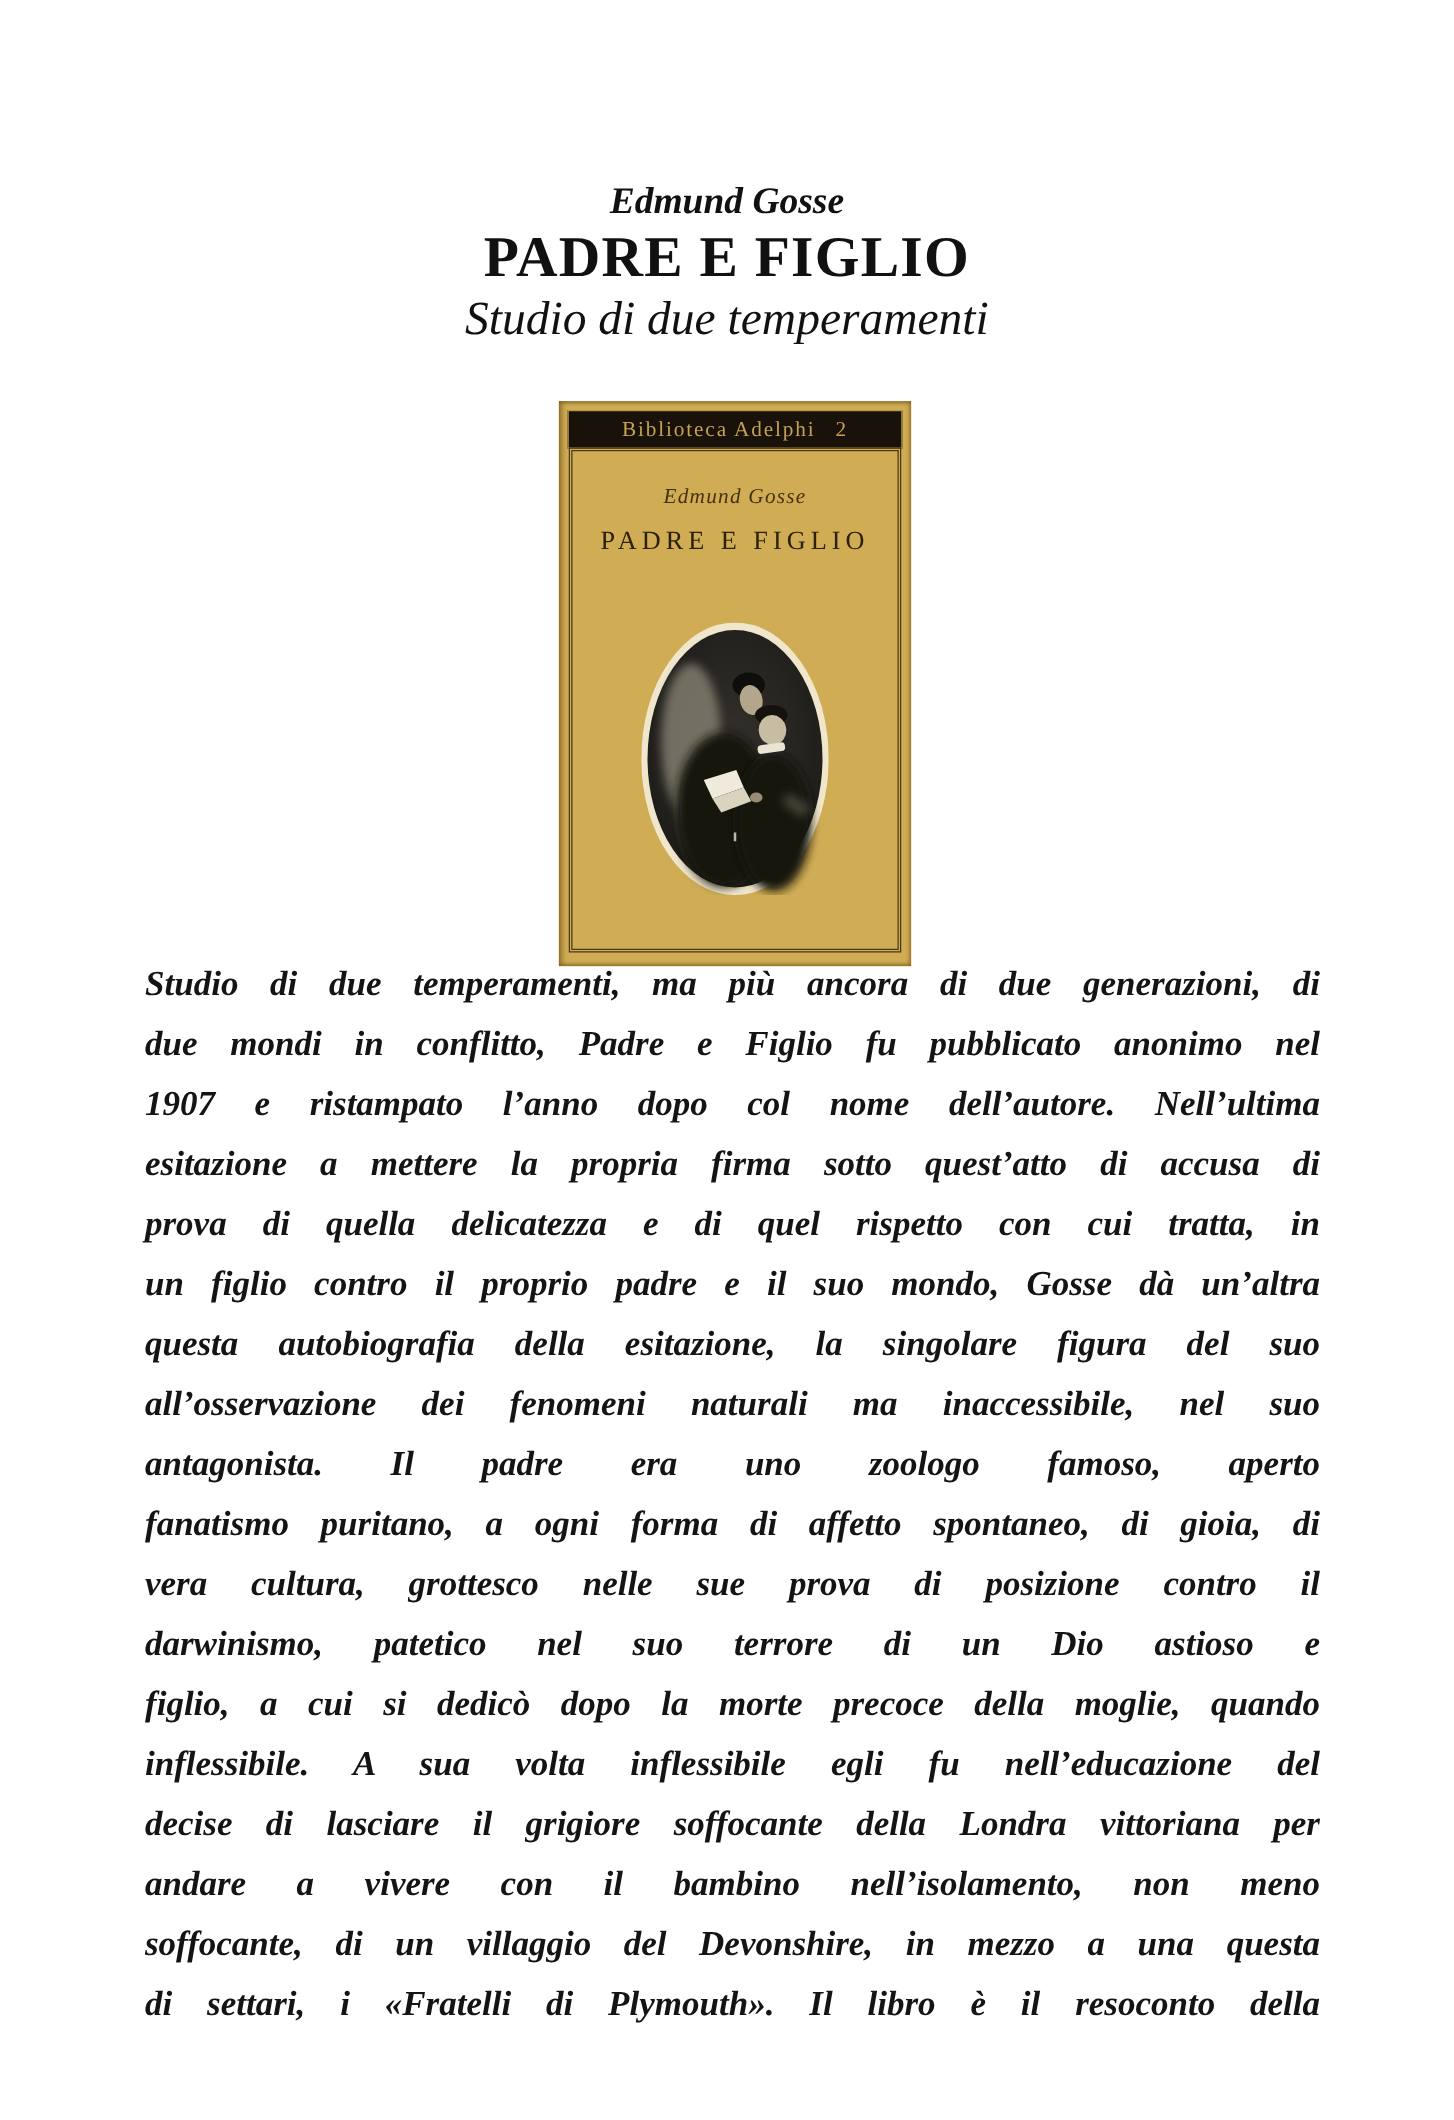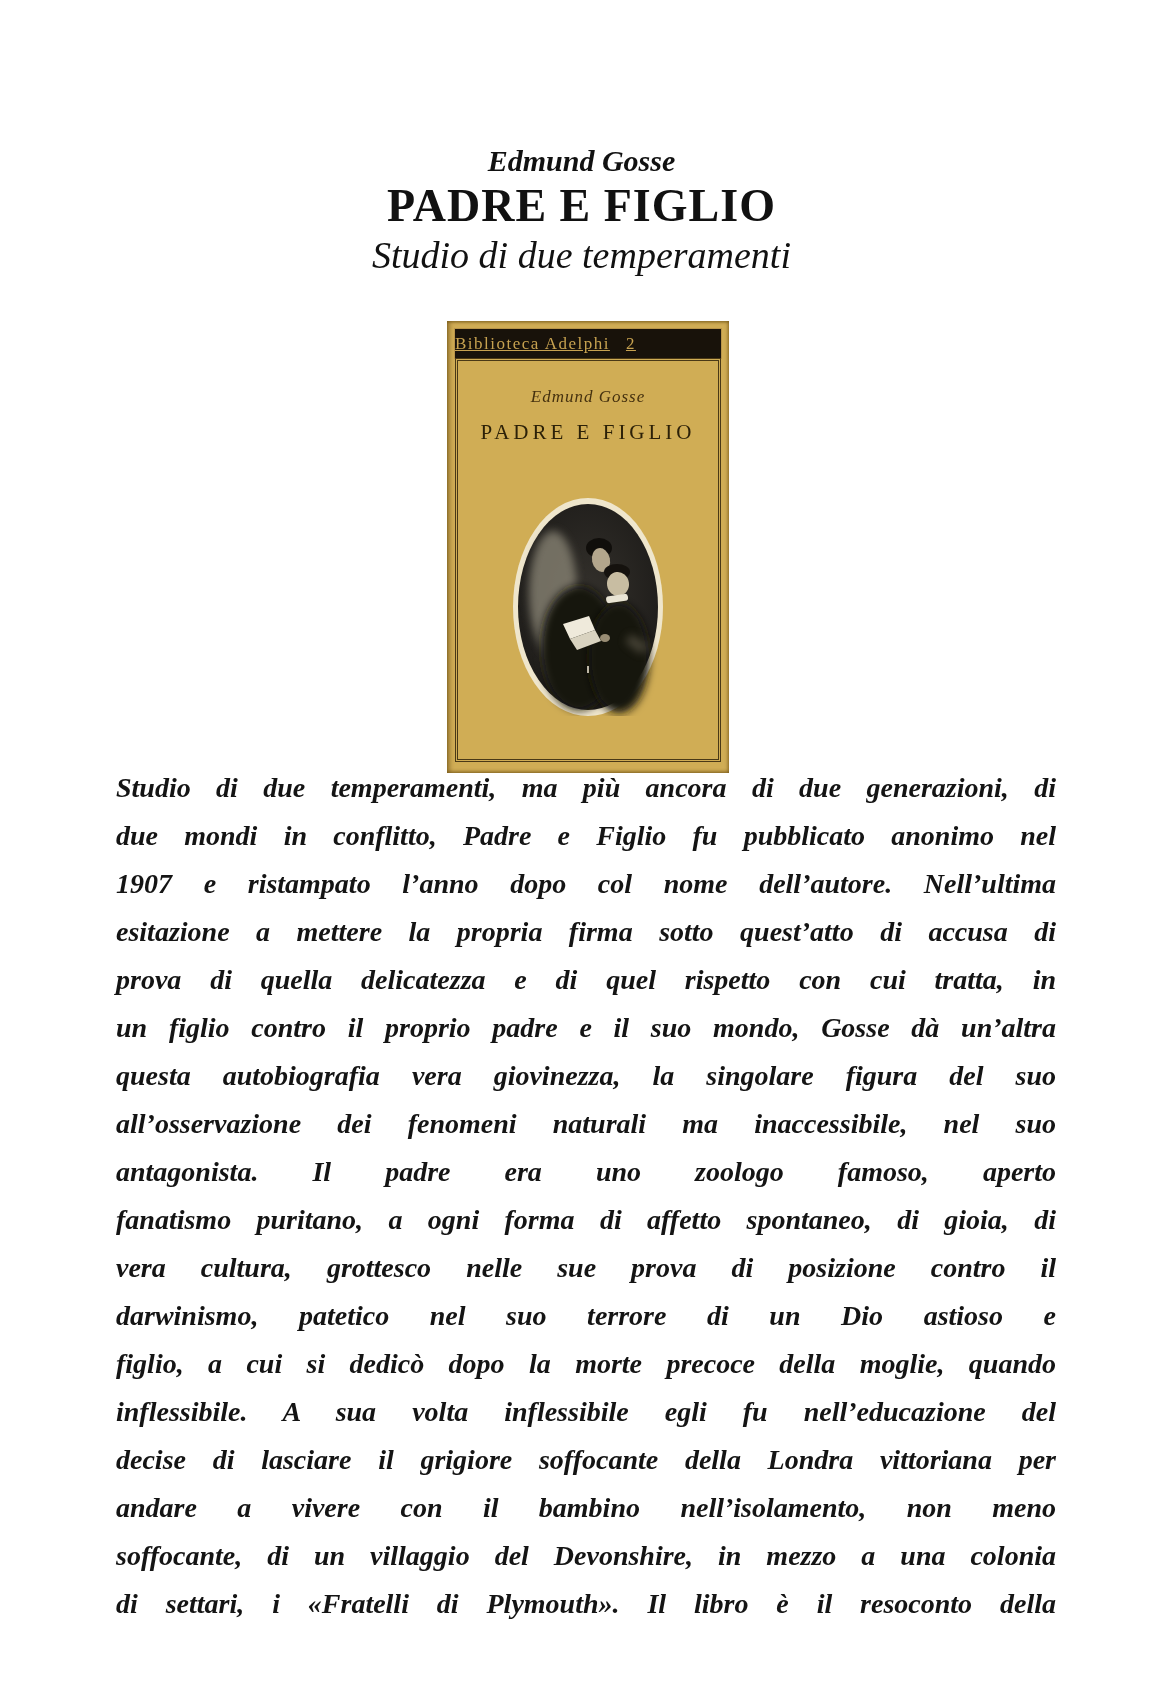--- a/index.html
+++ b/index.html
@@ -21,22 +21,22 @@
   
   .cover{
     position:absolute;left:441px;top:305px;width:282px;height:452px;
     background:#d0ad55;
     box-shadow:inset 3px 0 4px rgba(92,62,8,.45), inset -2px 0 3px rgba(92,62,8,.3),
                inset 0 -2px 3px rgba(92,62,8,.3), inset 0 2px 2px rgba(92,62,8,.25);
   }
   .cover .band{
     position:absolute;top:7px;left:7px;right:7px;height:29px;
     background:#18120a;border:1px solid #b9954a;
-    display:flex;align-items:center;
-    color:#c7a250;font-size:17px;letter-spacing:1.5px;text-decoration:underline;
+    display:flex;align-items:center;justify-content:center;
+    color:#c7a250;font-size:17px;letter-spacing:1.5px;
   }
   .cover .band .num{margin-left:16px;}
   .cover .frame{
     position:absolute;top:37px;left:8px;right:8px;bottom:11px;
     border:3px double #4a3916;
   }
   .cover .c-author{
     position:absolute;top:66px;left:0;right:0;text-align:center;
     font-style:italic;font-size:17px;line-height:20px;letter-spacing:1px;color:#45310f;
   }
@@ -119,27 +119,27 @@
     </svg>
   </div>
 
   <div class="bodytext">
       <div class="line">Studio di due temperamenti, ma più ancora di due generazioni, di</div>
       <div class="line">due mondi in conflitto, Padre e Figlio fu pubblicato anonimo nel</div>
       <div class="line">1907 e ristampato l’anno dopo col nome dell’autore. Nell’ultima</div>
       <div class="line">esitazione a mettere la propria firma sotto quest’atto di accusa di</div>
       <div class="line">prova di quella delicatezza e di quel rispetto con cui tratta, in</div>
       <div class="line">un figlio contro il proprio padre e il suo mondo, Gosse dà un’altra</div>
-      <div class="line">questa autobiografia vera giovinezza, la singolare figura del suo</div>
+      <div class="line">questa autobiografia della esitazione, la singolare figura del suo</div>
       <div class="line">all’osservazione dei fenomeni naturali ma inaccessibile, nel suo</div>
       <div class="line">antagonista. Il padre era uno zoologo famoso, aperto</div>
       <div class="line">fanatismo puritano, a ogni forma di affetto spontaneo, di gioia, di</div>
       <div class="line">vera cultura, grottesco nelle sue prova di posizione contro il</div>
       <div class="line">darwinismo, patetico nel suo terrore di un Dio astioso e</div>
       <div class="line">figlio, a cui si dedicò dopo la morte precoce della moglie, quando</div>
       <div class="line">inflessibile. A sua volta inflessibile egli fu nell’educazione del</div>
       <div class="line">decise di lasciare il grigiore soffocante della Londra vittoriana per</div>
       <div class="line">andare a vivere con il bambino nell’isolamento, non meno</div>
-      <div class="line">soffocante, di un villaggio del Devonshire, in mezzo a una colonia</div>
+      <div class="line">soffocante, di un villaggio del Devonshire, in mezzo a una questa</div>
       <div class="line">di settari, i «Fratelli di Plymouth». Il libro è il resoconto della</div>
     </div>
 
 </div>
 
 </body></html>

